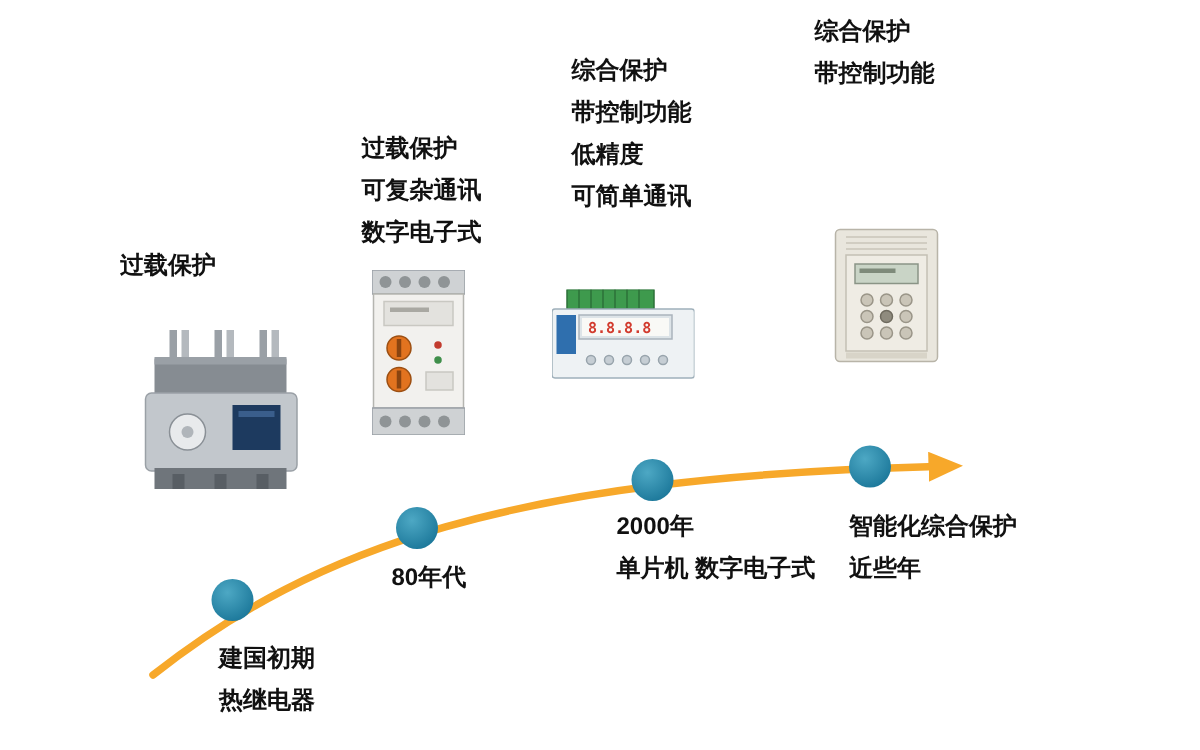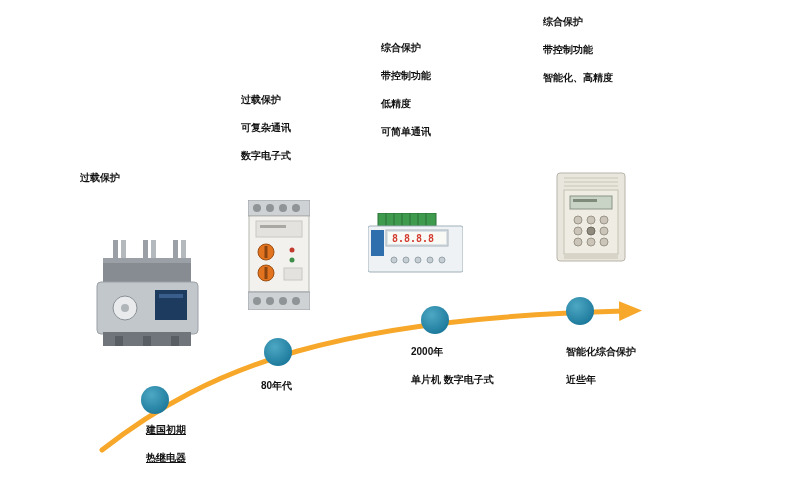--- a/index.html
+++ b/index.html
@@ -15,26 +15,26 @@
   .arrow-path { fill:none; stroke:var(--arrow,#F7A82A); stroke-width:5; stroke-linecap:round; }
   #ah path { fill:var(--arrow,#F7A82A); }
 
   .node {
     position:absolute; width:28px; height:28px; border-radius:50%;
     background:radial-gradient(circle at 38% 32%, #4da8c4, var(--node,#1E7A9C) 75%);
     transform:translate(-50%,-50%);
   }
 
   .features, .era {
-    position:absolute; font-size:10px; font-weight:700; line-height:28px;
+    position:absolute; font-size:16px; font-weight:700; line-height:28px;
     white-space:nowrap;
   }
   .features span, .era span { display:block; }
 
-  .device { position:absolute;margin-top:20px; }
+  .device { position:absolute; }
   .device svg { display:block; }
 </style>
 </head>
 <body>
 
 <div class="canvas">
 
   <svg class="arrow-svg" viewBox="0 0 800 500" aria-hidden="true">
     <defs>
       <marker id="ah" markerWidth="6" markerHeight="5" refX="1" refY="2" orient="auto" markerUnits="strokeWidth">
@@ -66,21 +66,21 @@
       <circle cx="30" cy="70" r="12" fill="#e8eaec" stroke="#8a9096"></circle>
       <circle cx="30" cy="70" r="4" fill="#b0b5ba"></circle>
       <rect x="60" y="52" width="32" height="30" fill="#1d3a5f"></rect>
       <rect x="64" y="56" width="24" height="4" fill="#3a5e8c"></rect>
       <rect x="8" y="94" width="88" height="14" fill="#6f757b"></rect>
       <rect x="20" y="98" width="8" height="10" fill="#585e64"></rect>
         <rect x="48" y="98" width="8" height="10" fill="#585e64"></rect>
         <rect x="76" y="98" width="8" height="10" fill="#585e64"></rect>
     </svg>
   </div>
-  <div class="era" style="left:146px; top:416px;text-decoration:underline;">
+  <div class="era" style="left:146px; top:426px;">
     <span>建国初期</span>
     <span>热继电器</span>
   </div>
 
   <div class="features" style="left:241px; top:86px;">
     <span>过载保护</span>
     <span>可复杂通讯</span>
     <span>数字电子式</span>
   </div>
   <div class="device" style="left:248px; top:180px;">
@@ -139,21 +139,20 @@
     </svg>
   </div>
   <div class="era" style="left:411px; top:338px;">
     <span>2000年</span>
     <span>单片机 数字电子式</span>
   </div>
 
   <div class="features" style="left:543px; top:8px;">
     <span>综合保护</span>
     <span>带控制功能</span>
-    <span>智能化、高精度</span>
   </div>
   <div class="device" style="left:556px; top:152px;">
     <svg width="70" height="90" viewBox="0 0 70 90">
       <rect x="1" y="1" width="68" height="88" rx="3" fill="#e9e6dd" stroke="#b8b4a8"></rect>
       <line x1="8" y1="6" x2="62" y2="6" stroke="#c9c5b8"></line>
         <line x1="8" y1="10" x2="62" y2="10" stroke="#c9c5b8"></line>
         <line x1="8" y1="14" x2="62" y2="14" stroke="#c9c5b8"></line>
       <rect x="8" y="18" width="54" height="64" fill="#efece4" stroke="#c4c0b4"></rect>
       <rect x="14" y="24" width="42" height="13" fill="#c9d4c6" stroke="#8a9486"></rect>
       <rect x="17" y="27" width="24" height="3" fill="#7e8a7a"></rect>

